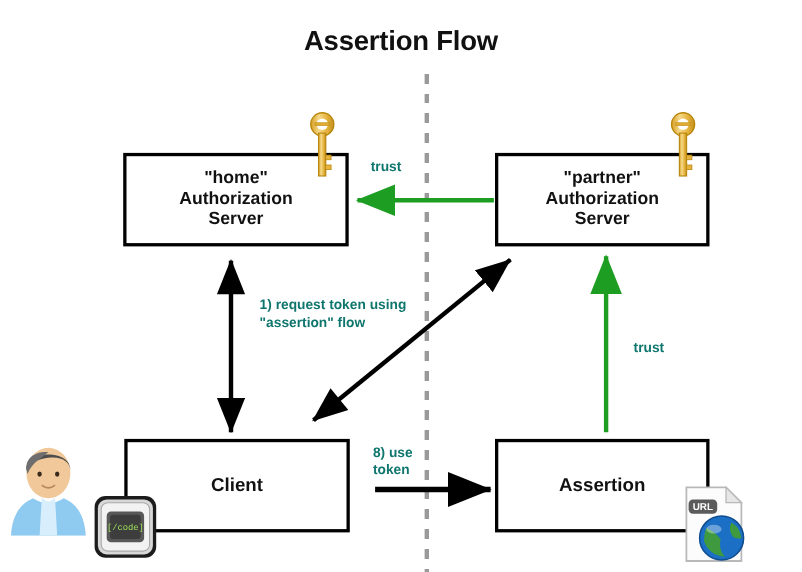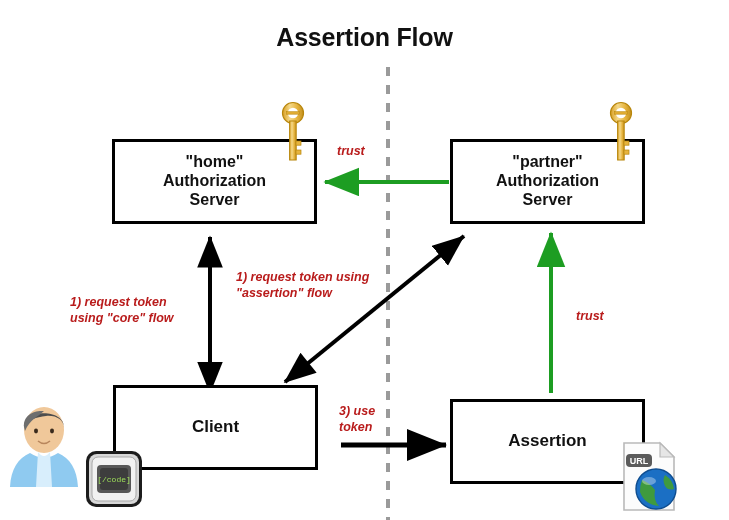--- a/index.html
+++ b/index.html
@@ -40,44 +40,43 @@
     text-align: center;
     font-weight: bold;
     color: #111111;
     line-height: 1.18;
   }
   .node.as { font-size: 16px; }
   .node.plain { font-size: 17px; }
 
   #node-home   { left: 112px; top: 127px; width: 205px; height: 85px; }
   #node-partner{ left: 450px; top: 127px; width: 195px; height: 85px; }
-  #node-client { left: 113px; top: 373px; width: 205px; height: 85px; }
+  #node-client { left: 113px; top: 387px; width: 205px; height: 85px; }
   #node-resource{left: 450px; top: 387px; width: 195px; height: 85px; }
 
   .divider {
     position: absolute;
     left: 386px;
     top: 55px;
     width: 4px;
     height: 455px;
     background-image: repeating-linear-gradient(
       to bottom,
       #9a9a9a 0px, #9a9a9a 9px,
       rgba(255,255,255,0) 9px, rgba(255,255,255,0) 18px
     );
   }
 
   .edge-label {
     position: absolute;
     font-size: 12.5px;
     font-weight: bold;
-    color: #b91c1c;
+    color: #0f766e;
     line-height: 1.25;
     white-space: pre-line;
-    font-style: italic;
   }
   #lbl-trust-top   { left: 337px; top: 132px; }
   #lbl-trust-right { left: 576px; top: 297px; }
   #lbl-step1       { left: 70px;  top: 283px; }
   #lbl-step2       { left: 236px; top: 258px; }
   #lbl-step3       { left: 339px; top: 392px; }
 
   svg.arrows {
     position: absolute;
     left: 0; top: 0;
@@ -150,27 +149,25 @@
   <div class="node plain" id="node-client">
     <span>Client</span>
   </div>
 
   <div class="node plain" id="node-resource">
     <span>Assertion</span>
   </div>
 
   <div class="edge-label" id="lbl-trust-top">trust</div>
 
-  <div class="edge-label" id="lbl-step1">1) request token
-using "core" flow</div>
 
   <div class="edge-label" id="lbl-step2">1) request token using
 "assertion" flow</div>
 
-  <div class="edge-label" id="lbl-step3">3) use
+  <div class="edge-label" id="lbl-step3">8) use
 token</div>
 
   <div class="edge-label" id="lbl-trust-right">trust</div>
 
   <svg class="key-icon" id="key-home" viewBox="0 0 26 62">
     <defs>
       <linearGradient id="keygrad1" x1="0" y1="0" x2="1" y2="0">
         <stop offset="0%" stop-color="#d79e24"></stop>
         <stop offset="35%" stop-color="#f5d98a"></stop>
         <stop offset="70%" stop-color="#e6b43e"></stop>

